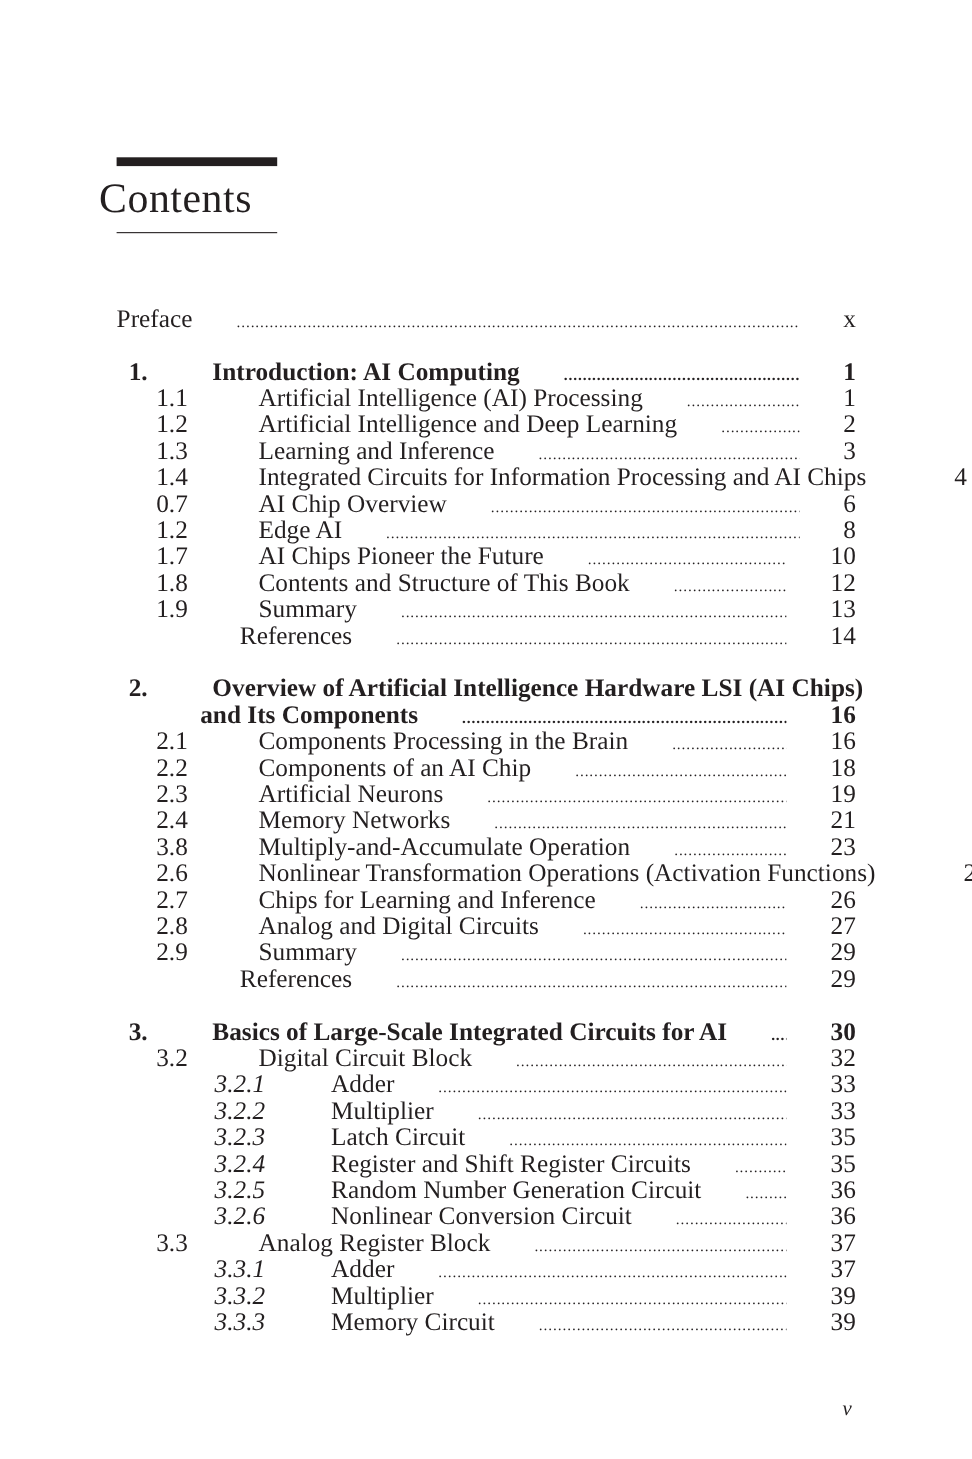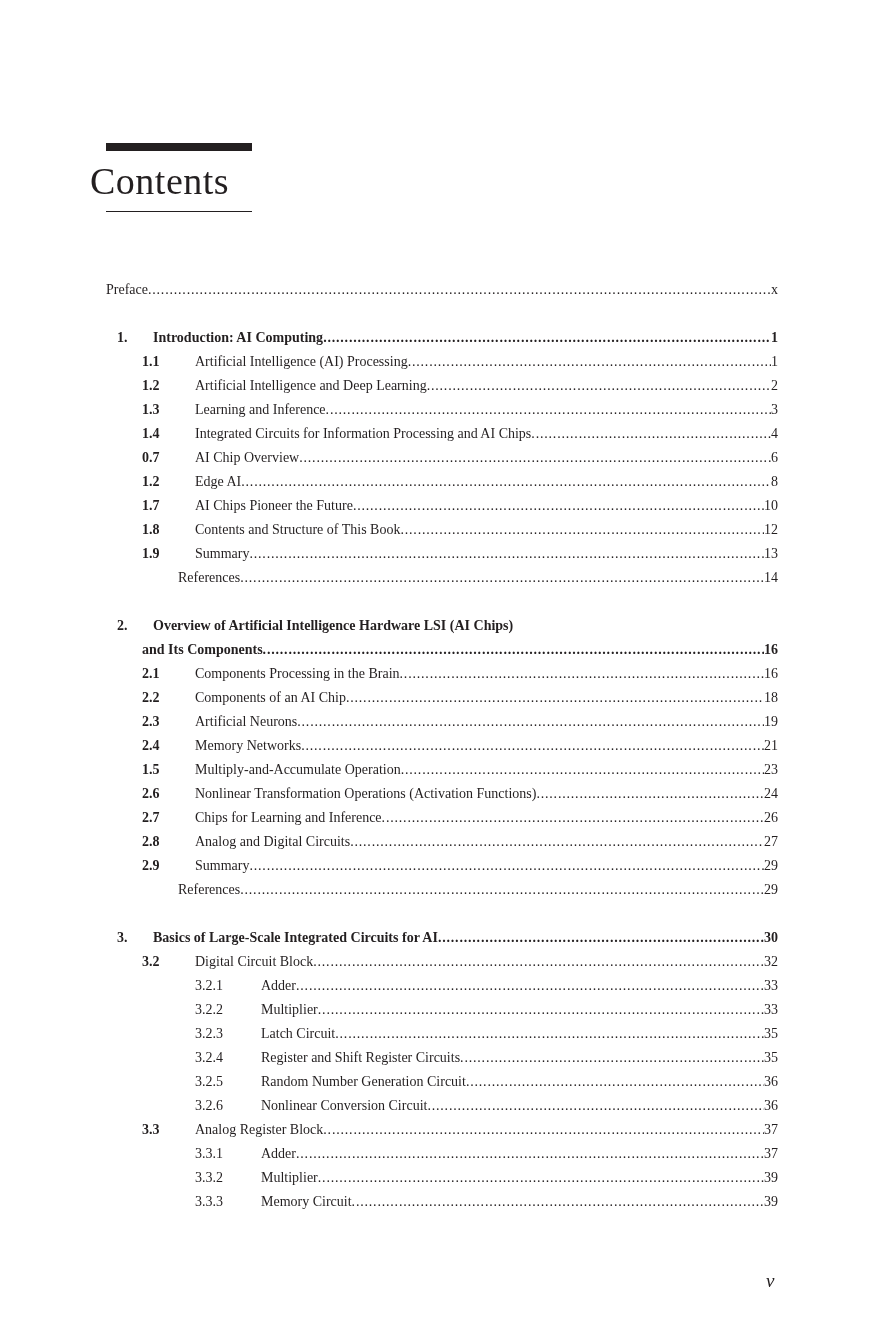--- a/index.html
+++ b/index.html
@@ -3,32 +3,32 @@
 <meta charset="utf-8">
 <style>
   html, body { margin: 0; padding: 0; background: #ffffff; }
   body { width: 884px; height: 1326px; position: relative; overflow: hidden;
          font-family: "Liberation Serif", "DejaVu Serif", serif; color: #231f20; }
   .top-rule { position: absolute; left: 106px; top: 143px; width: 146px; height: 8px; background: #231f20; }
   .title { position: absolute; left: 90px; top: 156px; margin: 0; font-size: 38px; 
            font-weight: normal; line-height: 50px; letter-spacing: 0.5px; }
   .title-rule { position: absolute; left: 106px; top: 211px; width: 146px; height: 1.3px; background: #231f20; }
   .toc { position: absolute; left: 106px; top: 278px; width: 672px; }
-  .row { display: flex; align-items: baseline; height: 24px; line-height: 24px; font-size: 14px; }
+  .row { display: flex; align-items: baseline; height: 24px; line-height: 24px; font-size: 23px; gap: 40px; }
   .gap { height: 24px; }
   .num { flex: none; }
   .text { flex: none; white-space: nowrap; }
   .dots { flex: 1 1 auto; overflow: hidden; white-space: nowrap; min-width: 0; font-size: 14px; letter-spacing: 0.8px; }
   .dots::before { content: "................................................................................................................................................................................................................"; }
   .page { flex: none; text-align: right; }
   .bold { font-weight: bold; }
   .lvl0 .text { padding-left: 0; }
   .lvl1 .num { width: 36px; padding-left: 11px; }
-  .lvl2 .num { width: 53px; padding-left: 36px; font-weight: bold; }
-  .lvl3 .num { width: 66px; padding-left: 89px; }
+  .lvl2 .num { width: 53px; padding-left: 36px; }
+  .lvl3 .num { width: 66px; padding-left: 89px; font-style: italic; }
   .folio { position: absolute; left: 766px; top: 1270px; font-size: 19px; font-style: italic; }
 </style>
 </head>
 <body>
 
 <div class="top-rule"></div>
 <h1 class="title">Contents</h1>
 <div class="title-rule"></div>
 
 <div class="toc" id="toc">
@@ -133,21 +133,21 @@
       <span class="dots"></span>
       <span class="page">19</span>
     </div>
     <div class="row lvl2">
       <span class="num">2.4</span>
       <span class="text">Memory Networks</span>
       <span class="dots"></span>
       <span class="page">21</span>
     </div>
     <div class="row lvl2">
-      <span class="num">1.5</span>
+      <span class="num">3.8</span>
       <span class="text">Multiply-and-Accumulate Operation</span>
       <span class="dots"></span>
       <span class="page">23</span>
     </div>
     <div class="row lvl2">
       <span class="num">2.6</span>
       <span class="text">Nonlinear Transformation Operations (Activation Functions)</span>
       <span class="dots"></span>
       <span class="page">24</span>
     </div>

